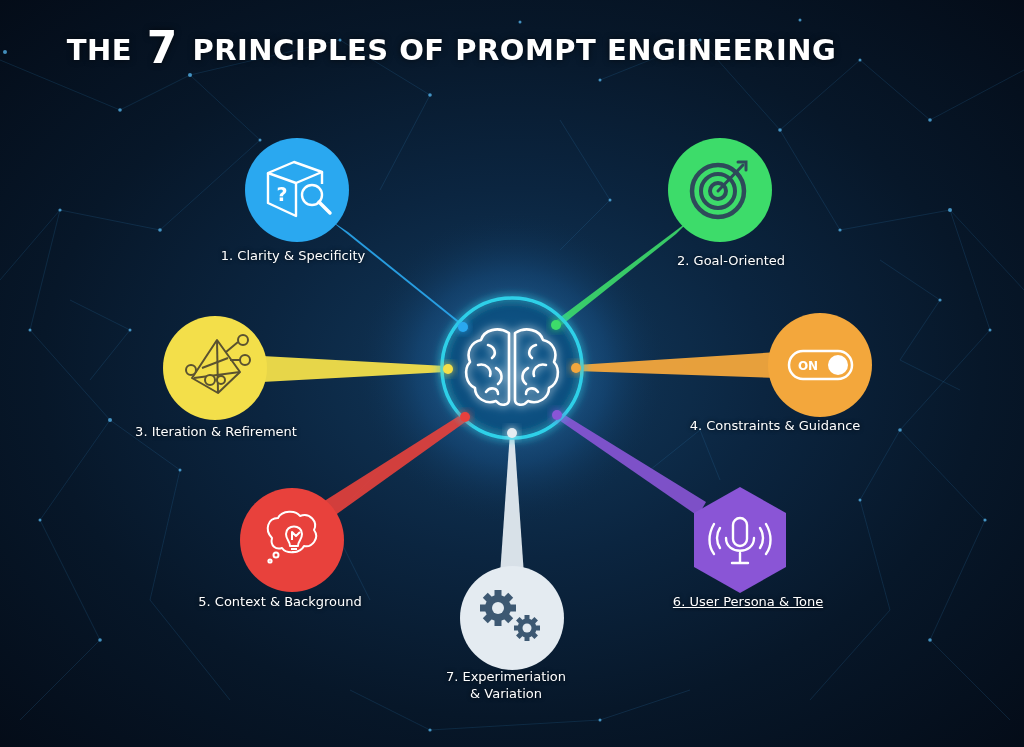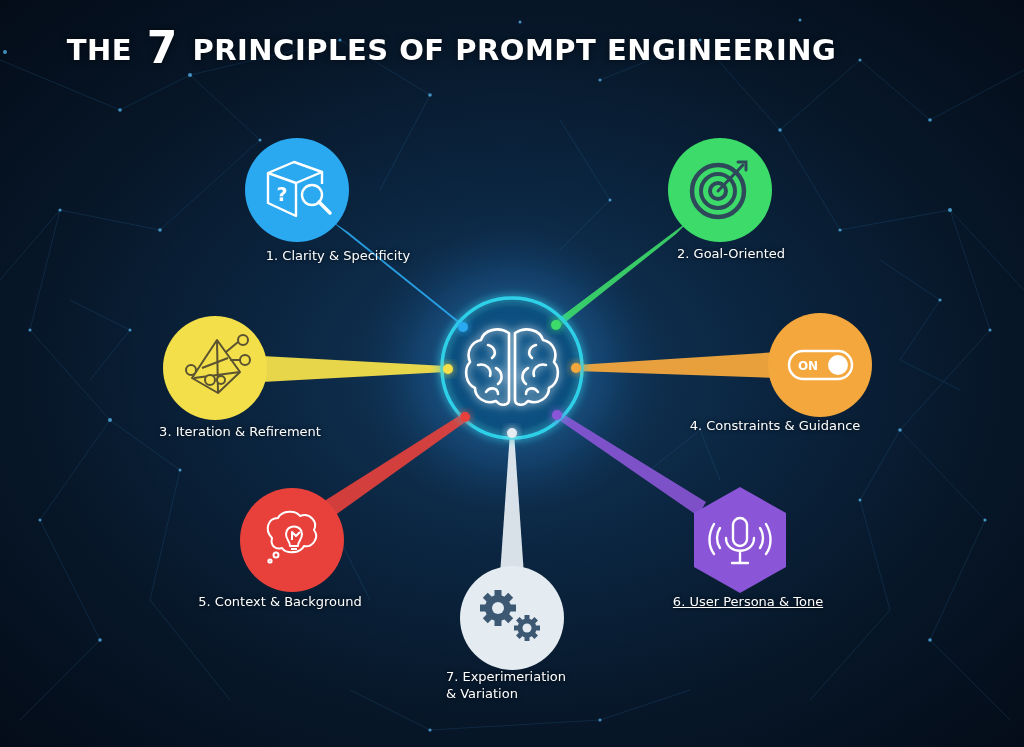--- a/index.html
+++ b/index.html
@@ -16,21 +16,21 @@
     letter-spacing:0.5px; color:#fff;
     text-shadow: 0 0 6px rgba(0,0,0,0.6);
   }
   #title .seven { font-size:44px; vertical-align:-3px; margin:0 4px; }
   #diagram { position:absolute; left:0; top:0; width:1024px; height:747px; }
   .label {
     position:absolute; font-family:"DejaVu Sans", sans-serif; font-size:13px;
     color:#fff; white-space:nowrap; transform:translateX(-50%);
     text-shadow: 0 0 4px rgba(0,0,0,0.8);
   }
-  .label.center { line-height:17px; }
+  .label.center { text-align:center; line-height:17px; }
 </style>
 </head>
 <body>
 
 <svg id="bg" viewBox="0 0 1024 747" xmlns="http://www.w3.org/2000/svg">
   <defs>
     <radialGradient id="hubGlow" cx="50%" cy="50%" r="50%">
       <stop offset="0%" stop-color="#4fb8ff" stop-opacity="0.55"></stop>
       <stop offset="60%" stop-color="#1f6fb8" stop-opacity="0.25"></stop>
       <stop offset="100%" stop-color="#0b2540" stop-opacity="0"></stop>
@@ -221,22 +221,22 @@
         <rect x="-2.5" y="-13" width="5" height="26"></rect>
         <rect x="-13" y="-2.5" width="26" height="5"></rect>
         <rect x="-2.5" y="-13" width="5" height="26" transform="rotate(45)"></rect>
         <rect x="-2.5" y="-13" width="5" height="26" transform="rotate(-45)"></rect>
         <circle r="4.5" fill="#e4ebf1"></circle>
       </g>
     </g>
   </g>
 </svg>
 
-<div class="label" style="left:293px; top:248px;margin-left:45px;">1. Clarity &amp; Specificity</div>
-<div class="label" style="left:731px; top:246px;">2. Goal-Oriented</div>
-<div class="label" style="left:216px; top:424px;margin-left:24px;">3. Iteration &amp; Refirement</div>
+<div class="label" style="left:293px; top:248px;">1. Clarity &amp; Specificity</div>
+<div class="label" style="left:731px; top:253px;">2. Goal-Oriented</div>
+<div class="label" style="left:216px; top:424px;">3. Iteration &amp; Refirement</div>
 <div class="label" style="left:775px; top:418px;">4. Constraints &amp; Guidance</div>
 <div class="label" style="left:280px; top:594px;text-align:right;">5. Context &amp; Background</div>
 <div class="label" style="left:748px; top:594px;text-decoration:underline;">6. User Persona &amp; Tone</div>
 <div class="label center" style="left:506px; top:668px;">
   <div>7. Experimeriation</div>
   <div>&amp; Variation</div>
 </div>
 
 </body></html>

